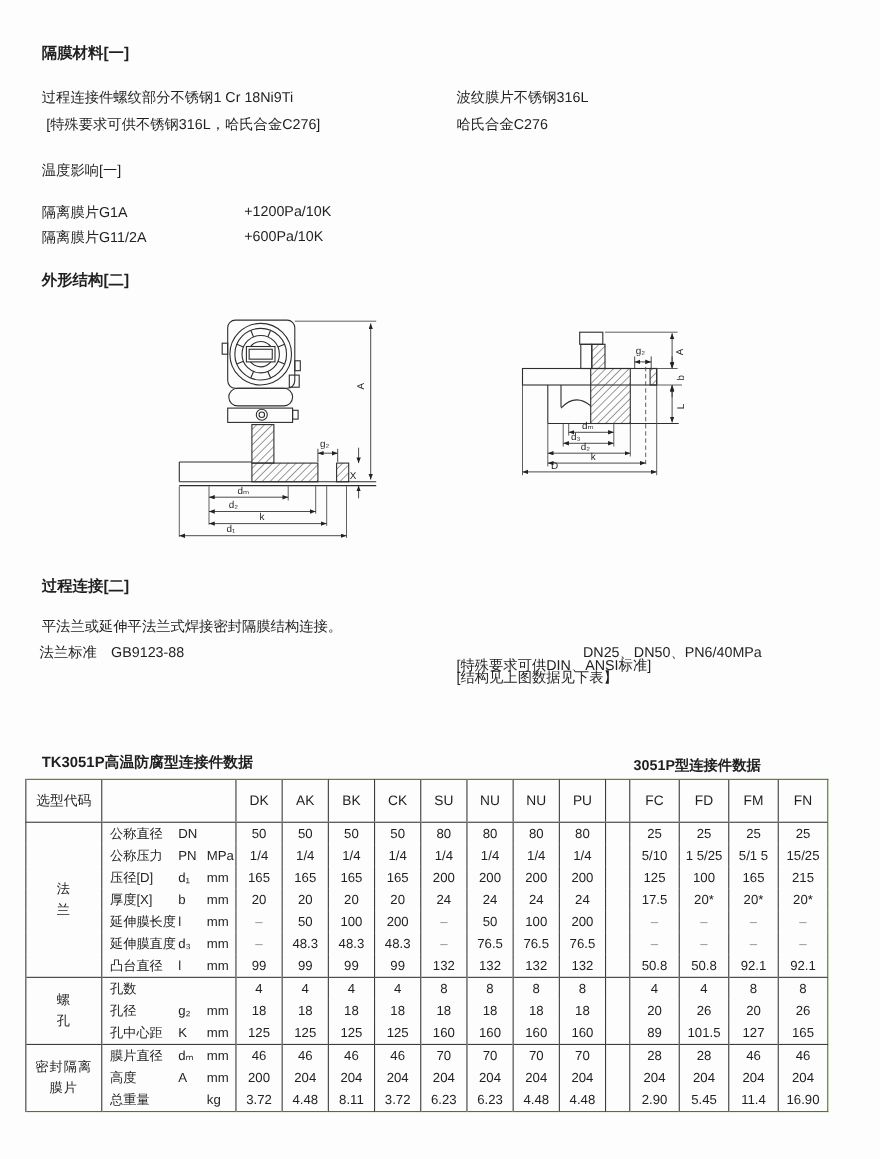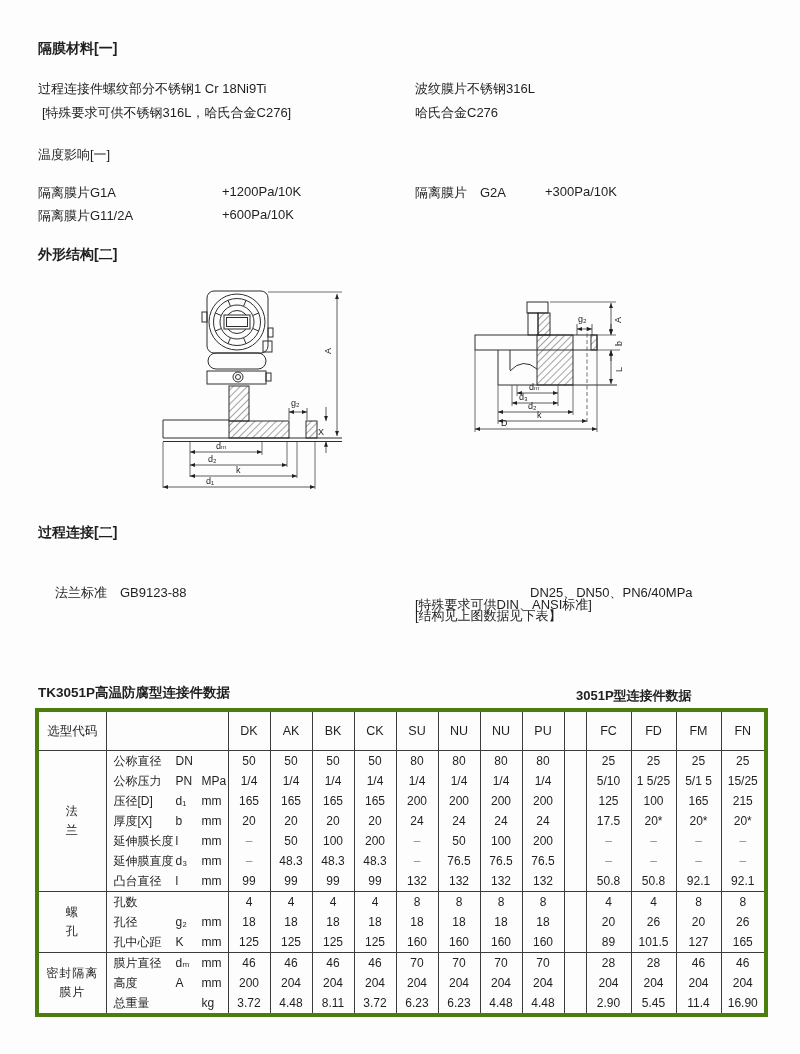--- a/index.html
+++ b/index.html
@@ -7,22 +7,22 @@
          font-family:"Liberation Sans","DejaVu Sans",sans-serif;color:#1f1f1f;}
   .abs{position:absolute;white-space:nowrap;}
   .b{font-weight:bold;}
   .fs14{font-size:14px;}
   .fs13{font-size:13px;}
   .row{display:flex;}
   .lblw184{width:184px;display:inline-block;}
   .lblw130{width:130px;display:inline-block;}
 
   
-  #conn-table{position:absolute;left:35px;top:708px;border-collapse:collapse;table-layout:fixed;
-              border:4px solid #4d7c0f;}
+  #conn-table{position:absolute;left:23px;top:708px;border-collapse:collapse;table-layout:fixed;
+              border:1px solid #4d7c0f;}
   #conn-table th,#conn-table td{border-left:1px solid #3c3c3c;font-weight:400;white-space:nowrap;overflow:visible;}
   #conn-table thead th{height:36px;font-size:12.5px;text-align:center;border-bottom:1.5px solid #3c3c3c;}
   #conn-table tbody{border-top:1.5px solid #3c3c3c;}
   #conn-table td{height:20px;font-size:12px;text-align:center;padding:0;}
   #conn-table td.rlabel{text-align:left;padding:0 2px 0 7px;font-size:12px;margin-left:42px;}
   .rname{display:inline-block;width:62px;}
   .rsym{display:inline-block;width:26px;}
   .runit{display:inline-block;width:24px;}
   .gcell{font-size:12.5px;line-height:19px;letter-spacing:1px;}
   .gcell div{text-align:center;}
@@ -47,24 +47,20 @@
   <div class="abs fs13" style="left:415px;top:104px">哈氏合金C276</div>
 
   <div class="abs fs13" style="left:38px;top:146px">温度影响[一]</div>
   <div class="abs fs13 row" style="left:38px;top:184px">
     <span class="lblw184">隔离膜片G1A</span>
     <span>+1200Pa/10K</span>
   </div>
   <div class="abs fs13 row" style="left:38px;top:207px">
     <span class="lblw184">隔离膜片G11/2A</span>
     <span>+600Pa/10K</span>
-  </div>
-  <div class="abs fs13 row" style="left:415px;top:184px">
-    <span class="lblw130">隔离膜片　G2A</span>
-    <span>+300Pa/10K</span>
   </div>
 
   <div class="abs b fs14" style="left:38px;top:246px">外形结构[二]</div>
 
   <svg style="left:150px;top:278px" width="200" height="232" viewBox="0 0 200 232">
     <defs>
       <pattern id="hatchL" patternUnits="userSpaceOnUse" width="5" height="5" patternTransform="rotate(45)">
         <line x1="0" y1="0" x2="0" y2="5" stroke="#4a4a4a" stroke-width="1"></line>
       </pattern>
       <marker id="arwL" markerWidth="8" markerHeight="6" refX="6.5" refY="2.5" orient="auto-start-reverse">
@@ -187,21 +183,22 @@
     <text x="54" y="107">d₃</text>
     <line class="dim" x1="33" y1="119" x2="108" y2="119" marker-start="url(#arwR)" marker-end="url(#arwR)"></line>
     <text x="63" y="116">d₂</text>
     <line class="dim" x1="33" y1="128" x2="122" y2="128" marker-start="url(#arwR)" marker-end="url(#arwR)"></line>
     <text x="72" y="125">k</text>
     <line class="dim" x1="10" y1="136" x2="132" y2="136" marker-start="url(#arwR)" marker-end="url(#arwR)"></line>
     <text x="36" y="133">D</text>
   </svg>
 
   <div class="abs b fs14" style="left:38px;top:524px">过程连接[二]</div>
-  <div class="abs fs13" style="left:55px;top:584px">法兰标准　GB9123-88</div>
+  <div class="abs fs13" style="left:38px;top:561px">平法兰或延伸平法兰式焊接密封隔膜结构连接。</div>
+  <div class="abs fs13" style="left:36px;top:584px">法兰标准　GB9123-88</div>
   <div class="abs fs13" style="left:530px;top:584px">DN25、DN50、PN6/40MPa</div>
   <div class="abs fs13" style="left:415px;top:607px">[结构见上图数据见下表】</div>
   <div class="abs fs13" style="left:415px;top:596px">[特殊要求可供DIN、ANSI标准]</div>
 
   <div class="abs b" style="left:38px;top:684px;font-size:13.5px">TK3051P高温防腐型连接件数据</div>
   <div class="abs b fs13" style="left:576px;top:687px">3051P型连接件数据</div>
 
   <table id="conn-table">
       <colgroup>
         <col style="width: 69px;">

